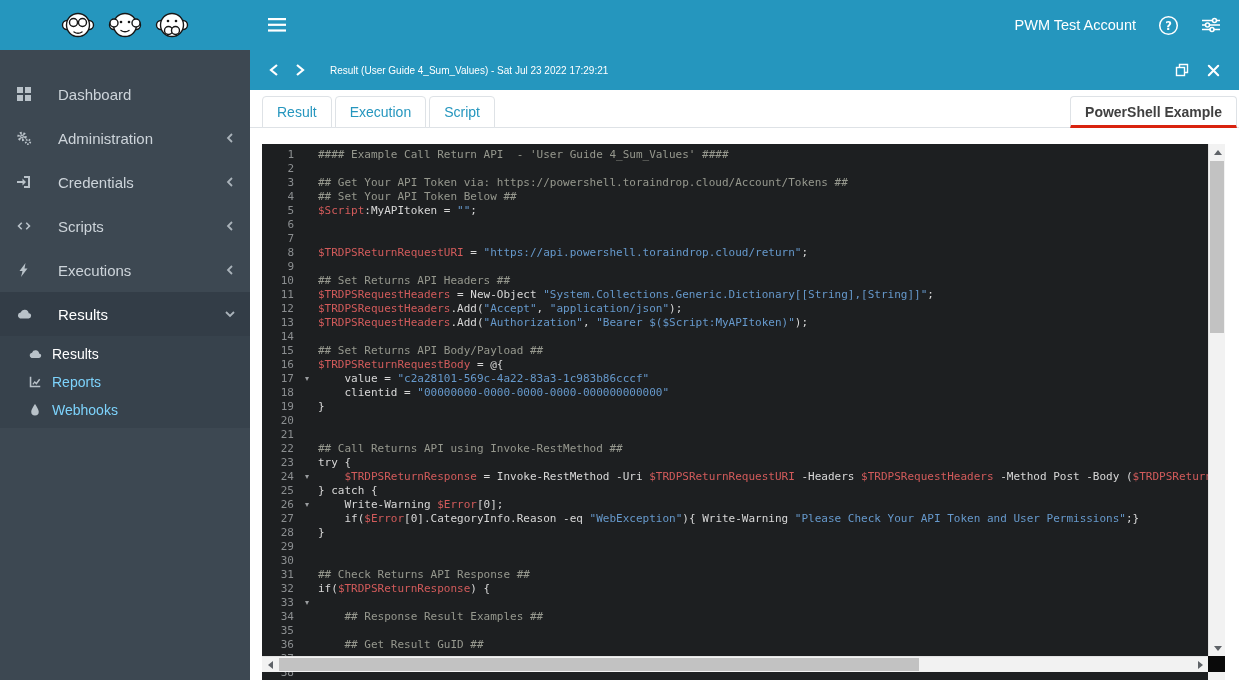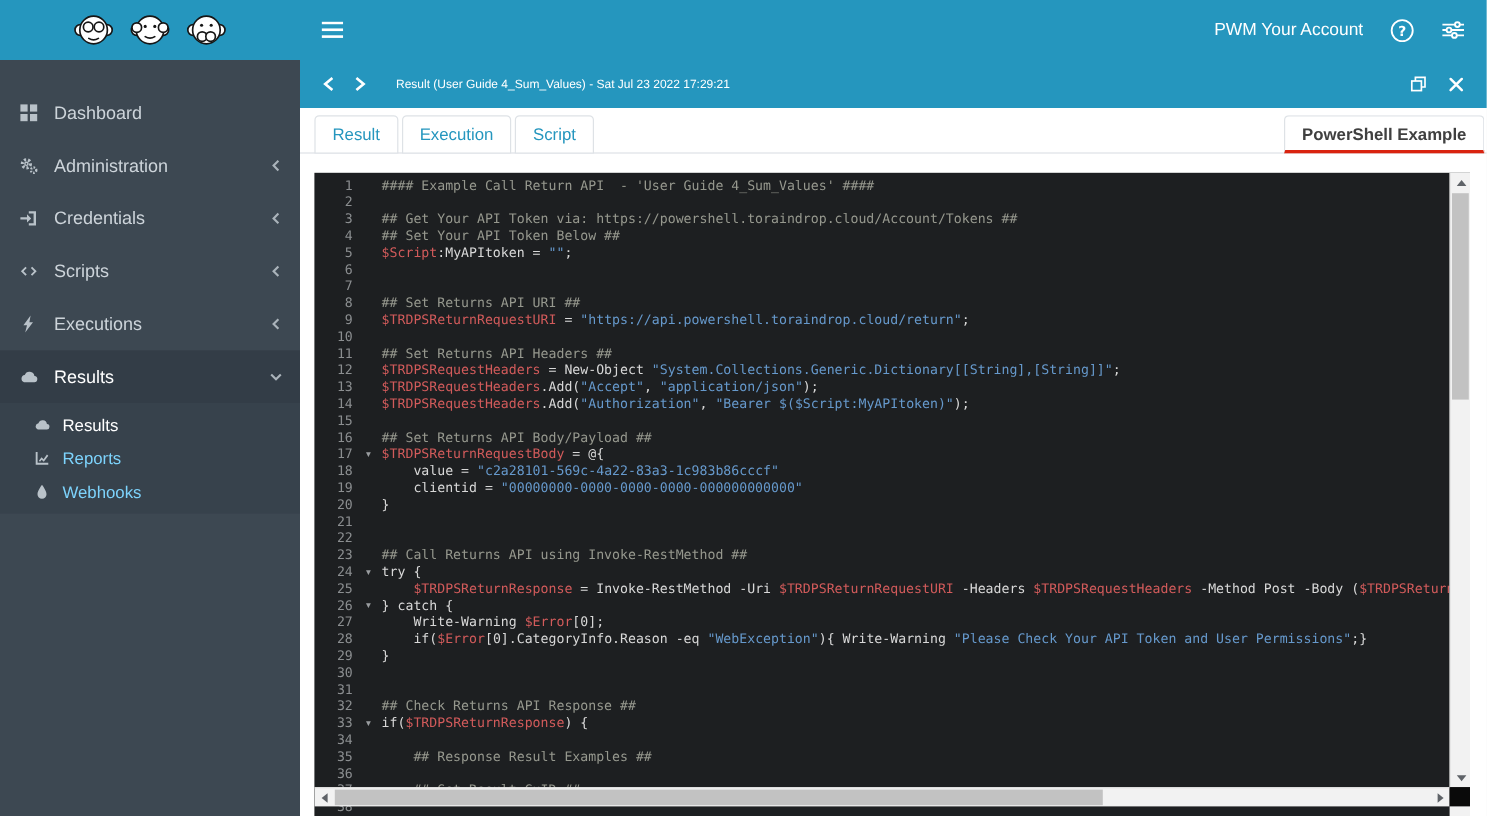--- a/index.html
+++ b/index.html
@@ -4,21 +4,21 @@
 <style>
   * { box-sizing: border-box; margin: 0; padding: 0; }
   html, body { width: 1239px; height: 680px; overflow: hidden; background: #fff;
                font-family: "Liberation Sans", sans-serif; }
   .app { display: flex; width: 100%; height: 100%; }
 
   
   .sidebar { width: 250px; min-width: 250px; background: #3d4852; height: 100%; }
   .logo-box { height: 50px; background: #2596be; display: flex; align-items: center; justify-content: center; }
   .menu { padding-top: 22px; }
-  .menu-item { height: 44px; display: flex; align-items: center; gap: 11px; padding: 0 14px;
+  .menu-item { height: 44px; display: flex; align-items: center; gap: 24px; padding: 0 14px;
                color: #cdd4da; font-size: 15px; cursor: pointer; }
   .mi-icon { width: 20px; display: flex; justify-content: center; color: #b9c2c9; flex: none; }
   .mi-chev { margin-left: auto; color: #aab3ba; display: flex; }
   .menu-item.active { background: #333d47; color: #fff; }
   .submenu { background: #37424c; padding: 4px 0; }
   .submenu .menu-item { height: 28px; font-size: 14px; padding-left: 26px; gap: 9px; color: #7dd3fc; }
   .submenu .menu-item.sub-active { color: #ffffff; }
   .submenu .mi-icon { width: 17px; }
 
   
@@ -230,21 +230,21 @@
 
     <div class="topbar">
       <span class="iconbtn">
         <svg viewBox="0 0 18 14" width="18" height="14" fill="#fff">
             <rect width="18" height="2.2" y="0"></rect>
             <rect width="18" height="2.2" y="5.7"></rect>
             <rect width="18" height="2.2" y="11.4"></rect>
           </svg>
       </span>
       <div class="topbar-right">
-        <span class="account">PWM Your Account</span>
+        <span class="account">PWM Test Account</span>
         <span class="iconbtn">
           <svg viewBox="0 0 22 22" width="21" height="21">
             <circle cx="11" cy="11" r="9.2" fill="none" stroke="#fff" stroke-width="1.6"></circle>
             <text x="11" y="15.5" text-anchor="middle" font-size="12" font-weight="bold" fill="#fff" font-family="DejaVu Sans, sans-serif">?</text>
           </svg>
         </span>
         <span class="iconbtn">
           <svg viewBox="0 0 20 20" width="20" height="20" fill="none" stroke="#fff" stroke-width="1.6">
             <path d="M1 5.5h18M1 10h18M1 14.5h18"></path>
             <circle cx="13.5" cy="5.5" r="2" fill="#2596be"></circle>
@@ -333,21 +333,20 @@
             <div class="gl"><span>38</span></div>
           </div>
         <div class="codepane">
             <div class="cl"><span class="tk-c">#### Example Call Return API  - 'User Guide 4_Sum_Values' ####</span></div>
             <div class="cl">&nbsp;</div>
             <div class="cl"><span class="tk-c">## Get Your API Token via: https://powershell.toraindrop.cloud/Account/Tokens ##</span></div>
             <div class="cl"><span class="tk-c">## Set Your API Token Below ##</span></div>
             <div class="cl"><span class="tk-v">$Script</span><span class="tk-p">:MyAPItoken = </span><span class="tk-s">""</span><span class="tk-p">;</span></div>
             <div class="cl">&nbsp;</div>
             <div class="cl">&nbsp;</div>
-            <div class="cl"><span class="tk-c">## Set Returns API URI ##</span></div>
             <div class="cl"><span class="tk-v">$TRDPSReturnRequestURI</span><span class="tk-p"> = </span><span class="tk-s">"https://api.powershell.toraindrop.cloud/return"</span><span class="tk-p">;</span></div>
             <div class="cl">&nbsp;</div>
             <div class="cl"><span class="tk-c">## Set Returns API Headers ##</span></div>
             <div class="cl"><span class="tk-v">$TRDPSRequestHeaders</span><span class="tk-p"> = New-Object </span><span class="tk-s">"System.Collections.Generic.Dictionary[[String],[String]]"</span><span class="tk-p">;</span></div>
             <div class="cl"><span class="tk-v">$TRDPSRequestHeaders</span><span class="tk-p">.Add(</span><span class="tk-s">"Accept"</span><span class="tk-p">, </span><span class="tk-s">"application/json"</span><span class="tk-p">);</span></div>
             <div class="cl"><span class="tk-v">$TRDPSRequestHeaders</span><span class="tk-p">.Add(</span><span class="tk-s">"Authorization"</span><span class="tk-p">, </span><span class="tk-s">"Bearer $($Script:MyAPItoken)"</span><span class="tk-p">);</span></div>
             <div class="cl">&nbsp;</div>
             <div class="cl"><span class="tk-c">## Set Returns API Body/Payload ##</span></div>
             <div class="cl"><span class="tk-v">$TRDPSReturnRequestBody</span><span class="tk-p"> = @{</span></div>
             <div class="cl"><span class="tk-p">    value = </span><span class="tk-s">"c2a28101-569c-4a22-83a3-1c983b86cccf"</span></div>

